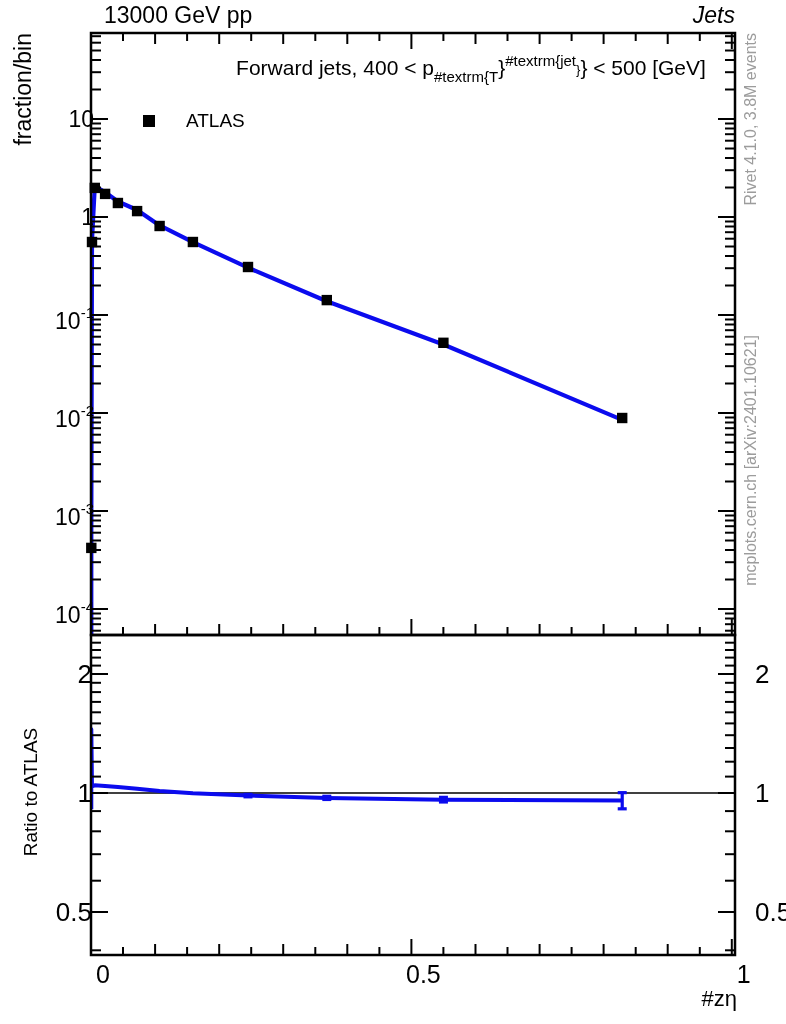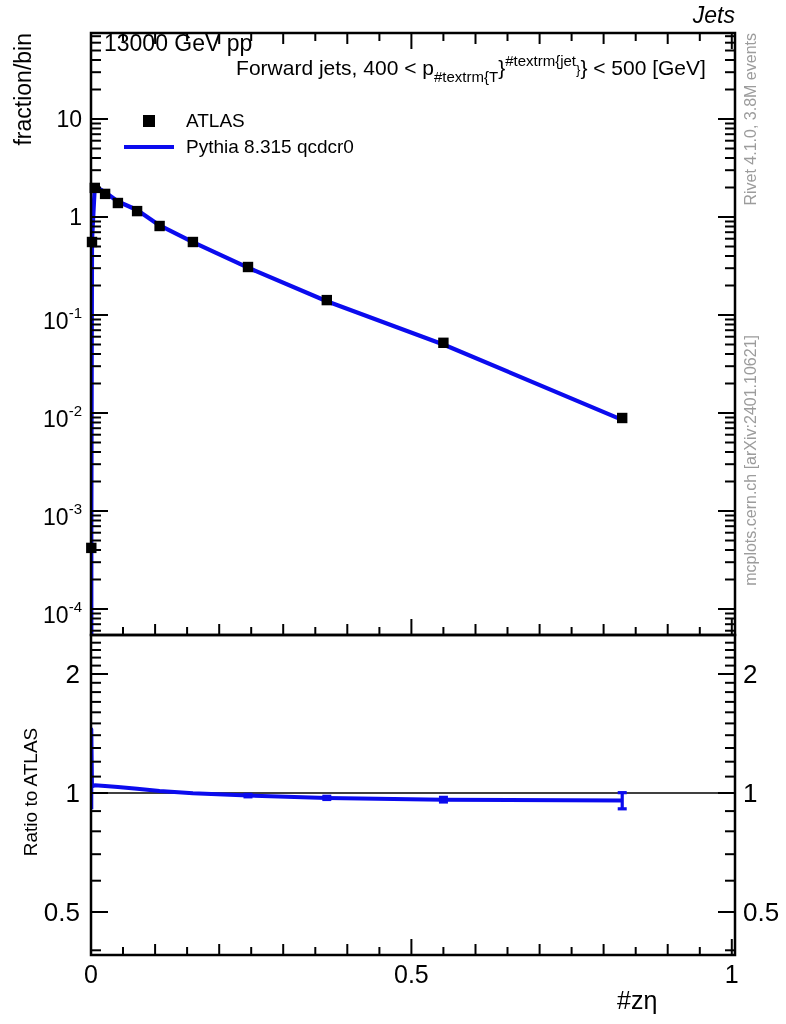--- a/index.html
+++ b/index.html
@@ -1,21 +1,21 @@
 <!DOCTYPE html>
 <html><head>
 <meta charset="utf-8">
 <style>
   html,body { margin:0; padding:0; background:#ffffff; }
   .page {
     position:relative; width:786px; height:1024px; background:#fff;
     font-family:"Liberation Sans", sans-serif; color:#000; overflow:hidden;
     --mc:#0b0bee; --gray:#9c9c9c; --data:#000000;
   }
-  .hdr-left  { position:absolute; left:104px; top:2px;  font-size:23px; white-space:nowrap;margin-top:28px; }
+  .hdr-left  { position:absolute; left:104px; top:2px;  font-size:23px; white-space:nowrap; }
   .hdr-right { position:absolute; left:615px; top:2px;  width:120px; text-align:right; font-size:23px;font-style:italic; }
   svg.plot   { position:absolute; left:0; top:0; }
 
   .plot-title { position:absolute; left:91px; top:56px; width:760px; text-align:center;
                 font-size:21px; white-space:nowrap; }
   .plot-title .tsub    { font-size:15px; position:relative; top:7px; }
   .plot-title .tsup    { font-size:15px; position:relative; top:-9px; }
   .plot-title .tsupsub { font-size:13px; position:relative; top:-1px; }
 
   .legend-row { position:absolute; left:122px; height:24px; display:flex; align-items:center; }
@@ -32,23 +32,23 @@
                 transform:rotate(-90deg) translateX(-130px); white-space:nowrap; }
   .note { position:absolute; left:741px; width:300px; height:20px; line-height:20px;
           font-size:16px; color:var(--gray); text-align:right; transform-origin:0 0;
           transform:rotate(-90deg) translateX(-300px); white-space:nowrap; }
   .note-rivet   { top:33px; }
   .note-mcplots { top:335px; }
 
   .watermark { position:absolute; left:263px; top:588px; width:300px; text-align:center;
                font-size:17px; color:var(--gray); }
 
-  .xtitle { position:absolute; left:617px; top:986px; width:120px; font-size:25px; }
-
-  #labels { position:absolute; left:0; top:0; width:652px; height:1024px; pointer-events:none;padding-left:33px; }
+  .xtitle { position:absolute; left:617px; top:986px; width:120px; text-align:right; font-size:22px; }
+
+  #labels { position:absolute; left:12px; top:0; width:652px; height:1024px; pointer-events:none;padding-left:33px; }
   .ytick-label { position:absolute; left:0; width:82px; text-align:right; font-size:23px;
                  height:28px; line-height:28px; white-space:nowrap; }
   .ytick-label sup { font-size:15px; position:relative; top:-2px; vertical-align:super; }
   .rtick-label  { position:absolute; font-size:26px; height:32px; line-height:32px; white-space:nowrap; }
   .rtick-left   { left:0;  width:80px; text-align:right; }
   .rtick-right  { left:743px; width:60px; text-align:left; }
   .xtick-label  { position:absolute; top:960px; width:60px; text-align:center; font-size:25px; }
 </style>
 </head>
 <body>
@@ -322,26 +322,20 @@
   <div class="hdr-right">Jets</div>
 
   <div class="plot-title"><span>Forward jets, 400 &lt; p</span><span class="tsub">#textrm{T</span><span>}</span><span class="tsup">#textrm{jet</span><span class="tsupsub">}</span><span>} &lt; 500 [GeV]</span></div>
 
   <div class="legend-row legend-row1">
     <span class="lg-sym">
         <span class="lg-square"></span>
       </span>
     <span class="lg-text">ATLAS</span>
   </div>
-  <div class="legend-row legend-row2">
-    <span class="lg-sym">
-        <span class="lg-line"></span>
-      </span>
-    <span class="lg-text">Pythia 8.315 qcdcr0</span>
-  </div>
 
   <div class="ylab-main">fraction/bin</div>
   <div class="ylab-ratio">Ratio to ATLAS</div>
 
   <div class="note note-rivet">Rivet 4.1.0,  3.8M events</div>
   <div class="note note-mcplots">mcplots.cern.ch [arXiv:2401.10621]</div>
 
 
   <div class="xtitle">#zη</div>
 

